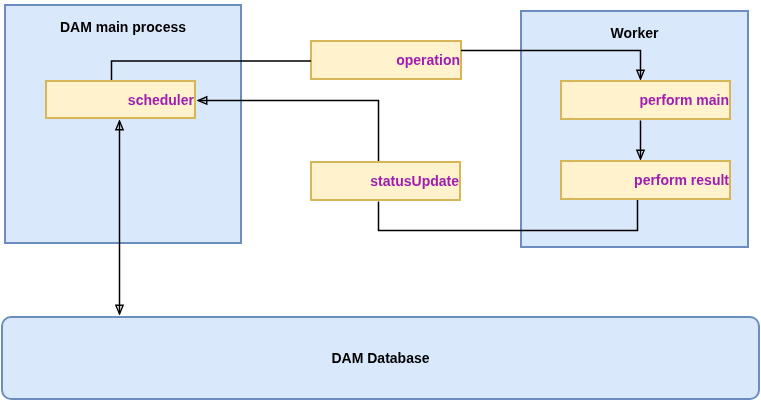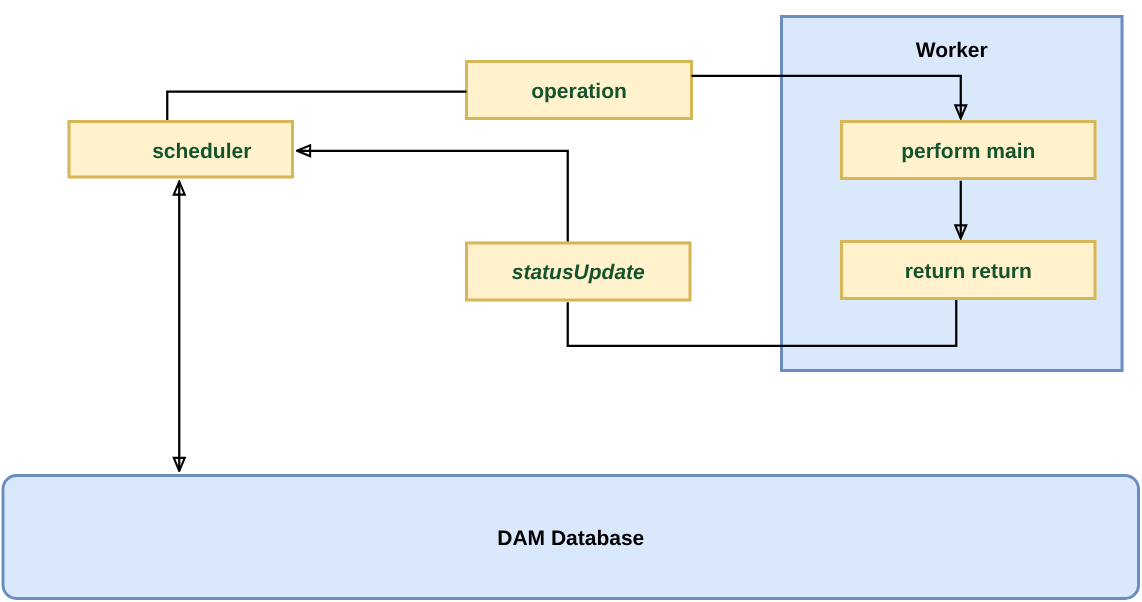--- a/index.html
+++ b/index.html
@@ -37,29 +37,29 @@
   #database .container-label { position: static; }
   #main-process .container-label, #worker .container-label { top: 13px; }
 
   .node {
     position: absolute;
     background: #fff2cc;
     border: 2px solid #d6b656;
     box-sizing: border-box;
     display: flex;
     align-items: center;
-    justify-content: center;
+    justify-content: flex-end;
     font-size: 14px;
     font-weight: bold;
-    color: #14532d;
+    color: #a21caf;
     text-align: center;
   }
   #scheduler     { left: 45px;  top: 80px;  width: 151px; height: 39px; padding-left: 28px; }
   #operation     { left: 310px; top: 40px;  width: 152px; height: 40px; }
-  #status-update { left: 310px; top: 161px; width: 151px; height: 40px; font-style: italic; }
+  #status-update { left: 310px; top: 161px; width: 151px; height: 40px; }
   #perform-work  { left: 560px; top: 80px;  width: 171px; height: 40px; }
   #return-result { left: 560px; top: 160px; width: 171px; height: 40px; }
 
   #edge-layer {
     position: absolute;
     left: 0; top: 0;
     width: 761px;
     height: 401px;
     pointer-events: none;
   }
@@ -67,20 +67,23 @@
     stroke: #000000;
     stroke-width: 1.5;
     fill: none;
   }
 </style>
 </head>
 <body>
 
 <div class="canvas">
 
+  <div class="container-box" id="main-process">
+    <div class="container-label">DAM main process</div>
+  </div>
 
   <div class="container-box" id="worker">
     <div class="container-label">Worker</div>
   </div>
 
   <div class="container-box" id="database">
     <div class="container-label">DAM Database</div>
   </div>
 
   <div class="node" id="scheduler">
@@ -93,21 +96,21 @@
 
   <div class="node" id="status-update">
     <span>statusUpdate</span>
   </div>
 
   <div class="node" id="perform-work">
     <span>perform main</span>
   </div>
 
   <div class="node" id="return-result">
-    <span>return return</span>
+    <span>perform result</span>
   </div>
 
   <svg id="edge-layer" viewBox="0 0 761 401" xmlns="http://www.w3.org/2000/svg">
     <defs>
       <marker id="arrow" viewBox="0 0 12 12" refX="10.5" refY="6" markerWidth="11" markerHeight="11" markerUnits="userSpaceOnUse" orient="auto-start-reverse">
         <path d="M1.5,2 L11,6 L1.5,10 Z" fill="#000000" stroke="none"></path>
       </marker>
     </defs>
 
     <path d="M111.5,80 L111.5,61 L311,61"></path>

